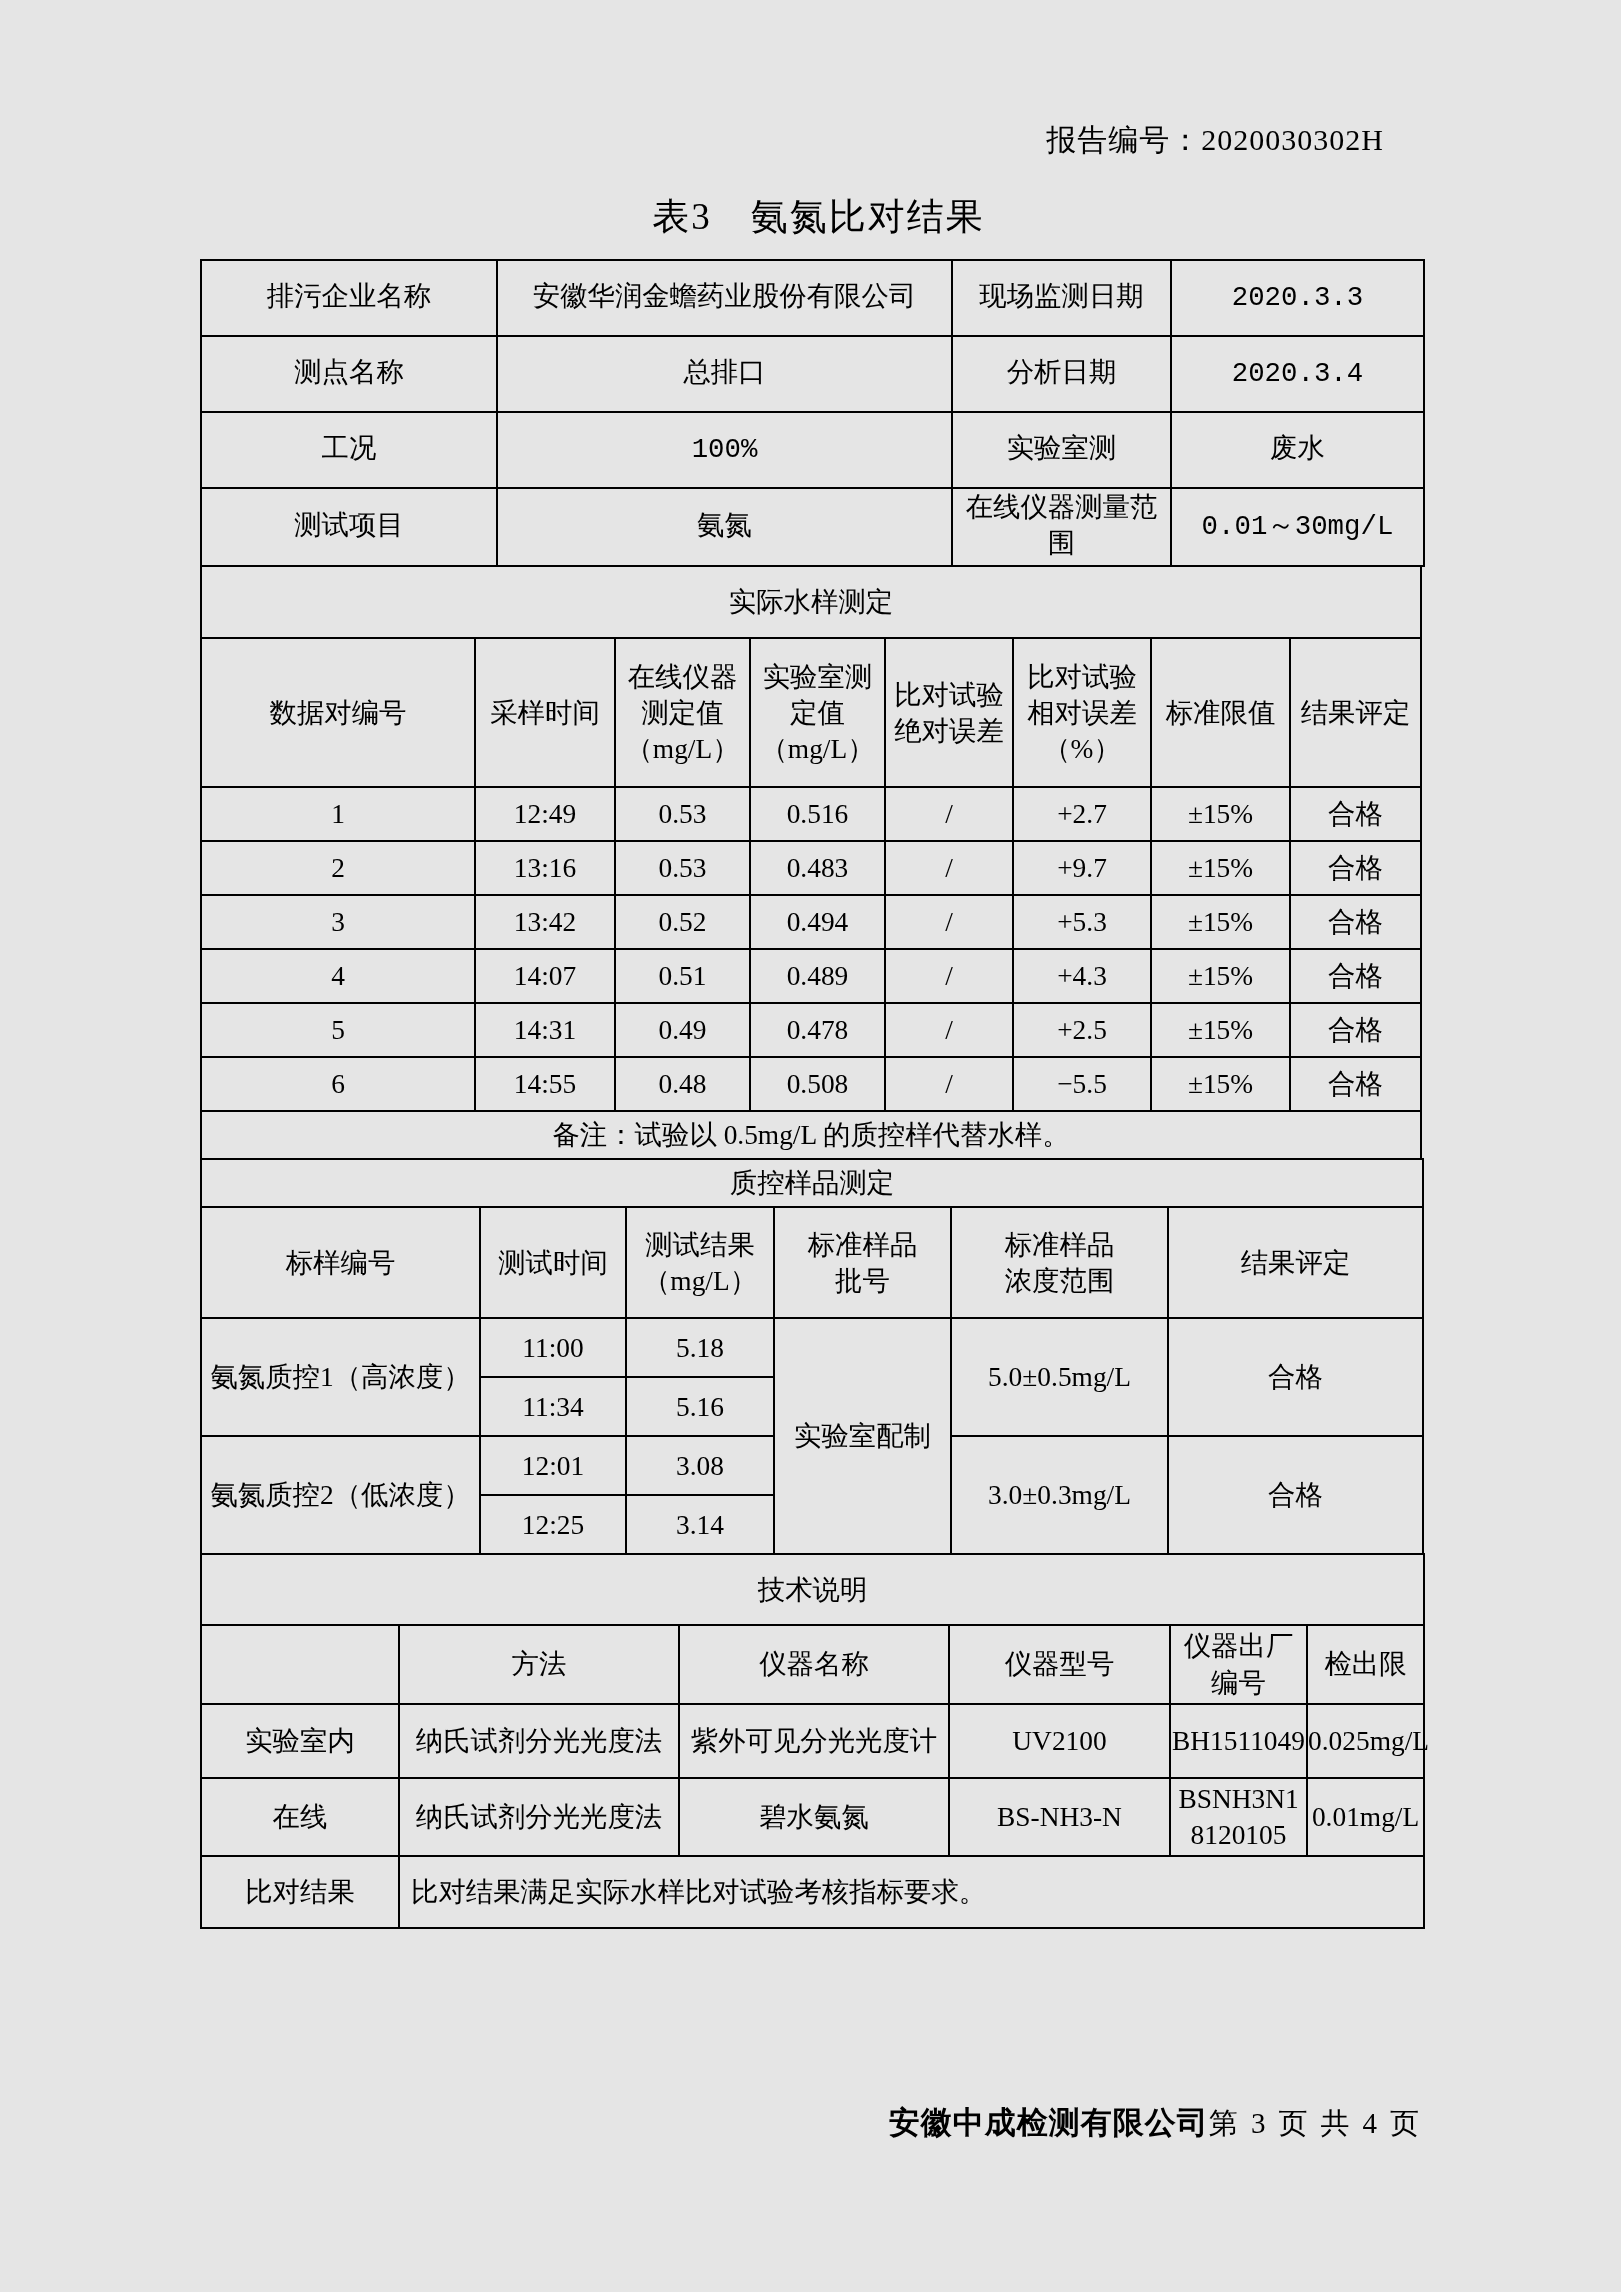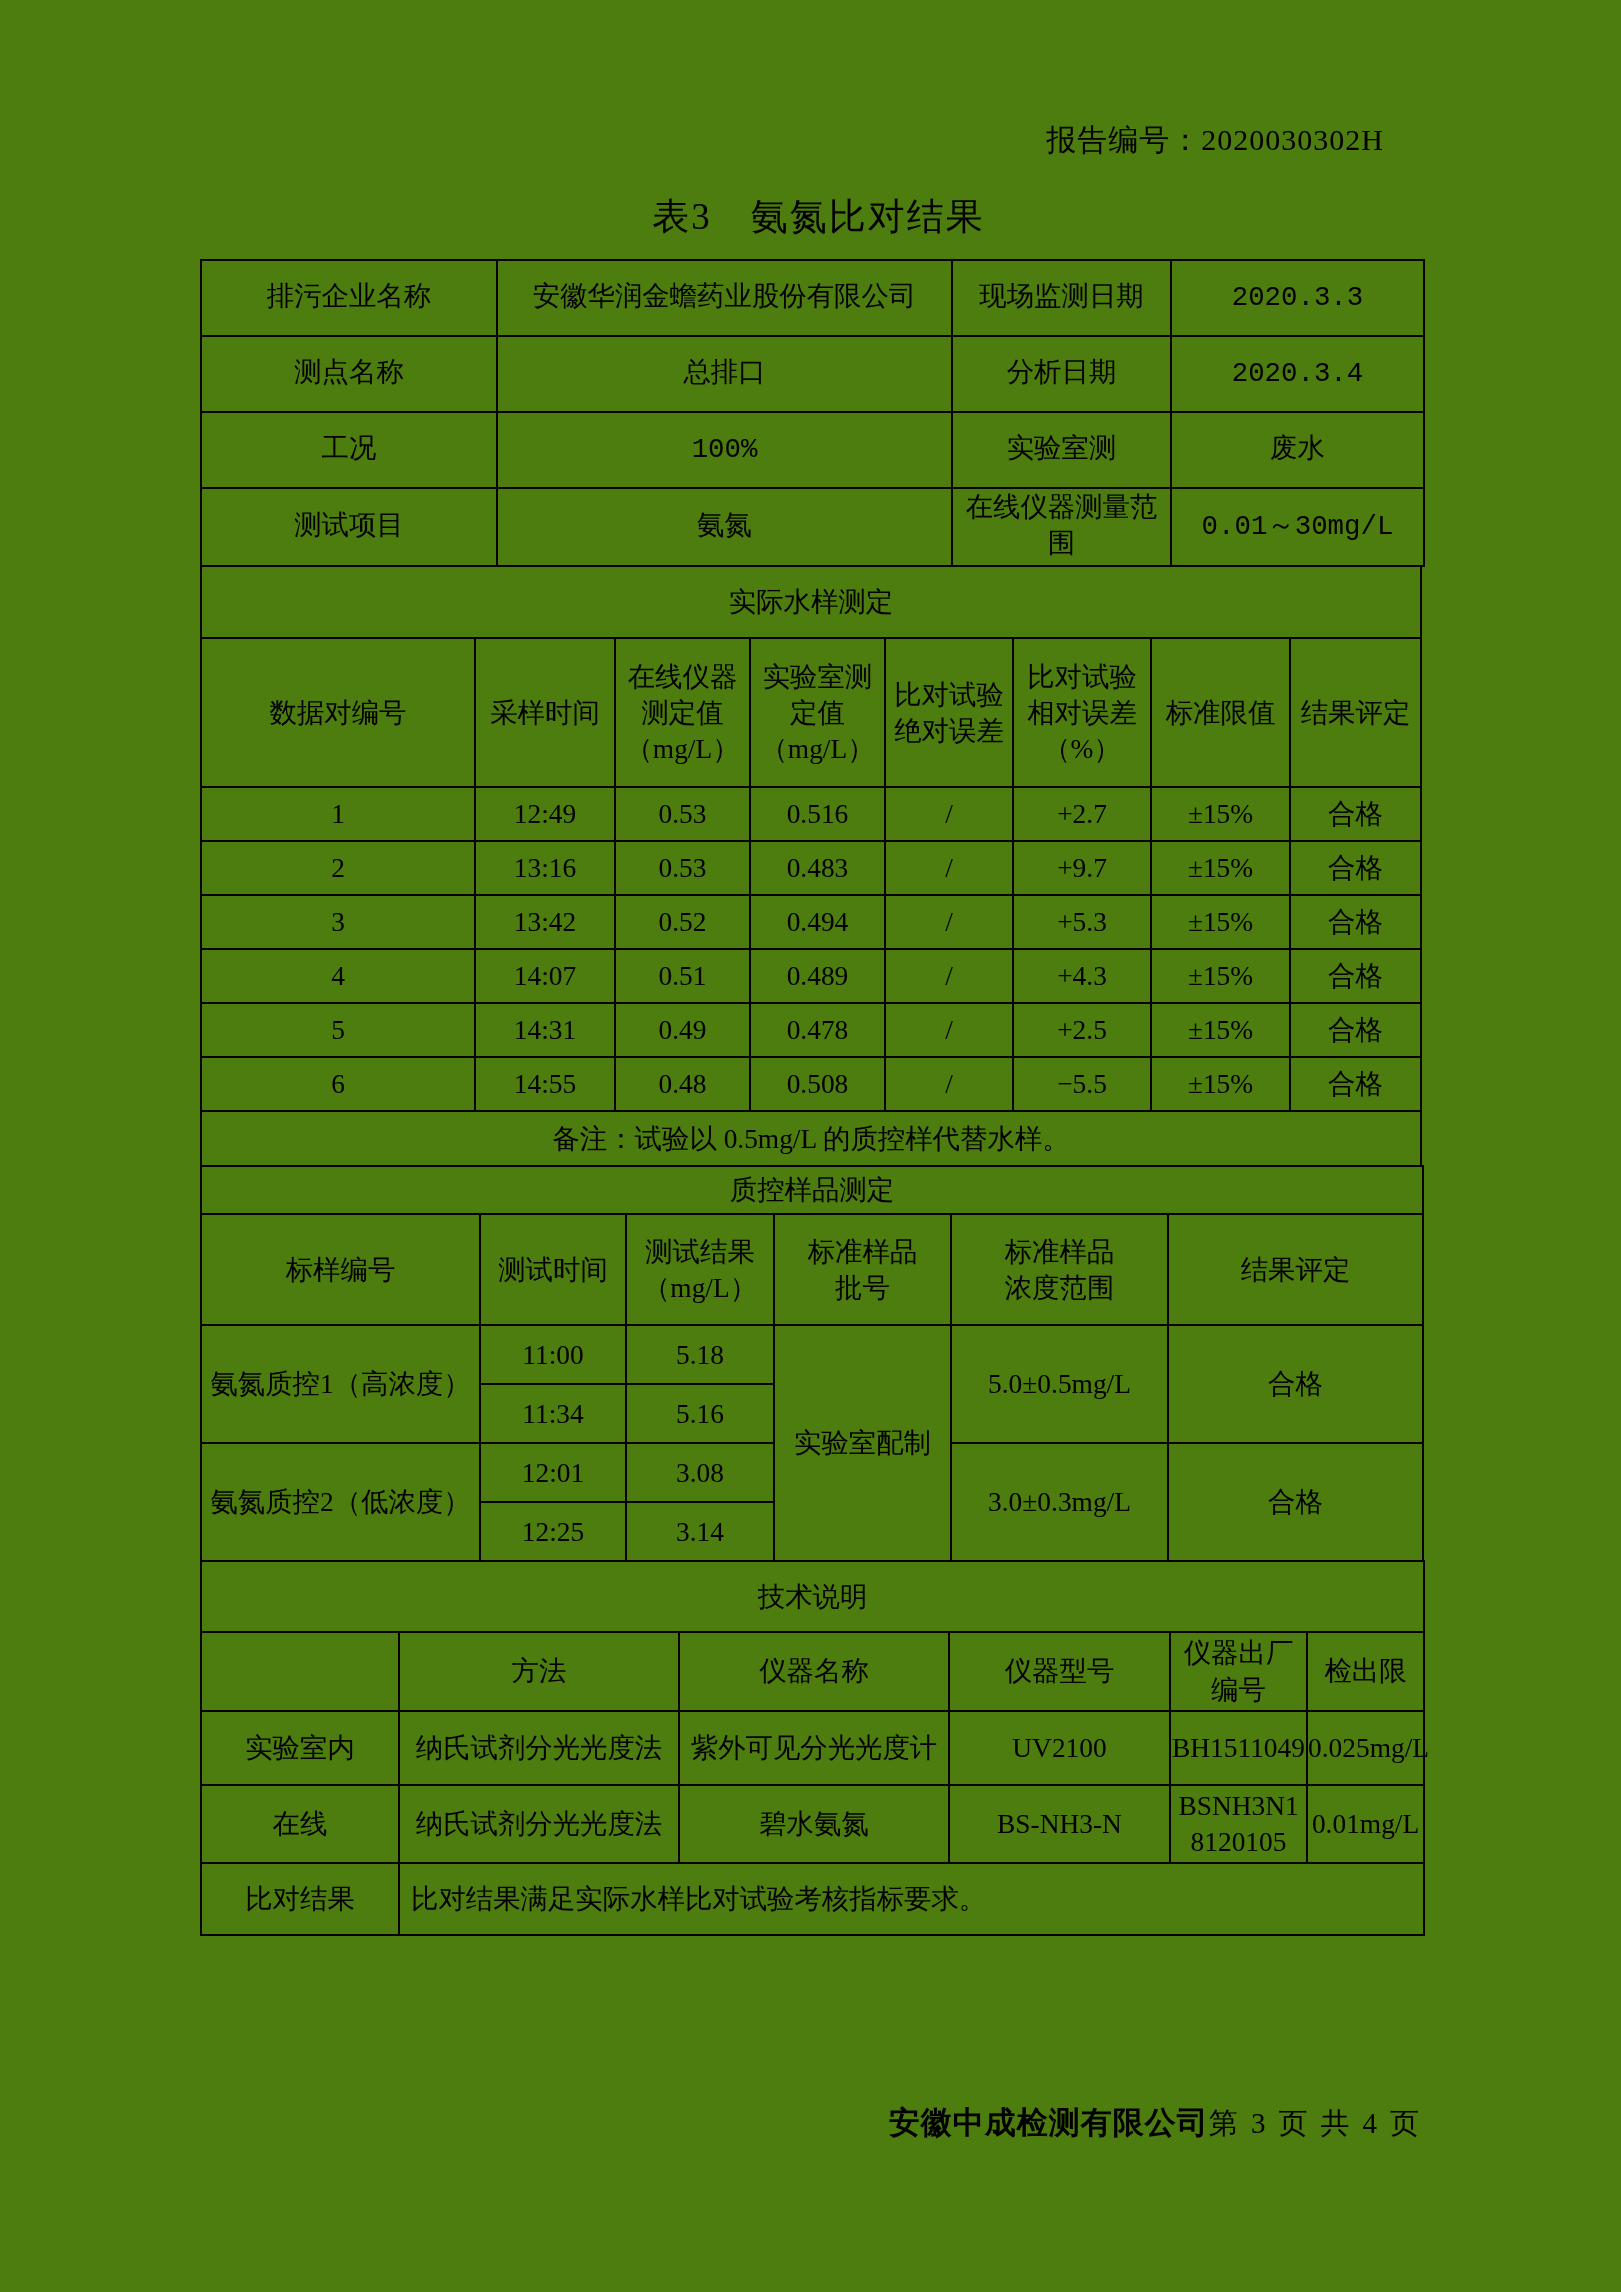--- a/index.html
+++ b/index.html
@@ -1,20 +1,20 @@
 <!DOCTYPE html>
 <html><head>
 <meta charset="utf-8">
 <style>
   html, body { margin: 0; padding: 0; background: #ffffff; }
   .page {
     position: relative;
     width: 1621px;
     height: 2293px;
-    background: #4d7c0f;
+    background: #e5e5e5;
     color: #000;
     font-family: "Liberation Serif", "DejaVu Serif", serif;
     overflow: hidden;
   }
   .report-no {
     position: absolute;
     top: 120px;
     right: 237px;
     font-size: 30px;
     letter-spacing: 1px;
@@ -48,21 +48,21 @@
     font-weight: normal;
     font-size: 27.4px;
     line-height: 1.32;
     white-space: pre-line;
     padding: 2px 2.9px;
   }
   tr.h78  { height: 76px;  }
   tr.h73  { height: 72px;  }
   tr.h152 { height: 149px; }
   tr.h55  { height: 54px;  }
-  tr.h56  { height: 55px; border-radius: 27px;  }
+  tr.h56  { height: 48px; border-radius: 27px;  }
   tr.h67  { height: 48px;  }
   tr.h113 { height: 111px; }
   tr.h60  { height: 59px;  }
   tr.h72  { height: 71px;  }
   tr.h75  { height: 74px;  }
   tr.h80  { height: 78px;  }
   .qname      { white-space: nowrap; }
   .serial-cell{ word-break: break-all; padding: 2px 1px; text-align: center; }
   .limit-cell { white-space: nowrap; padding: 2px 0; }
   .conclusion-text { text-align: left; padding-left: 11px; }

